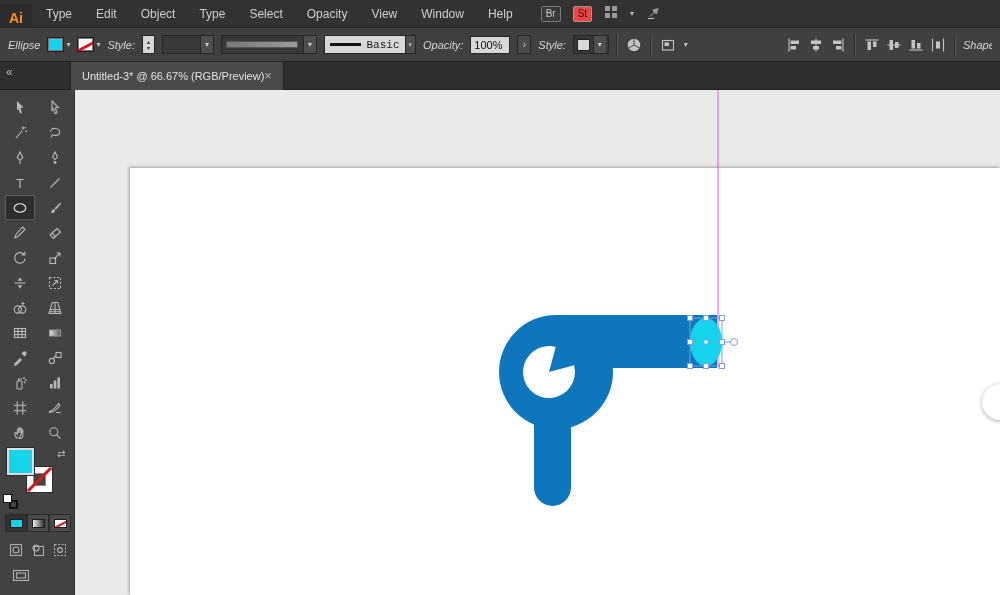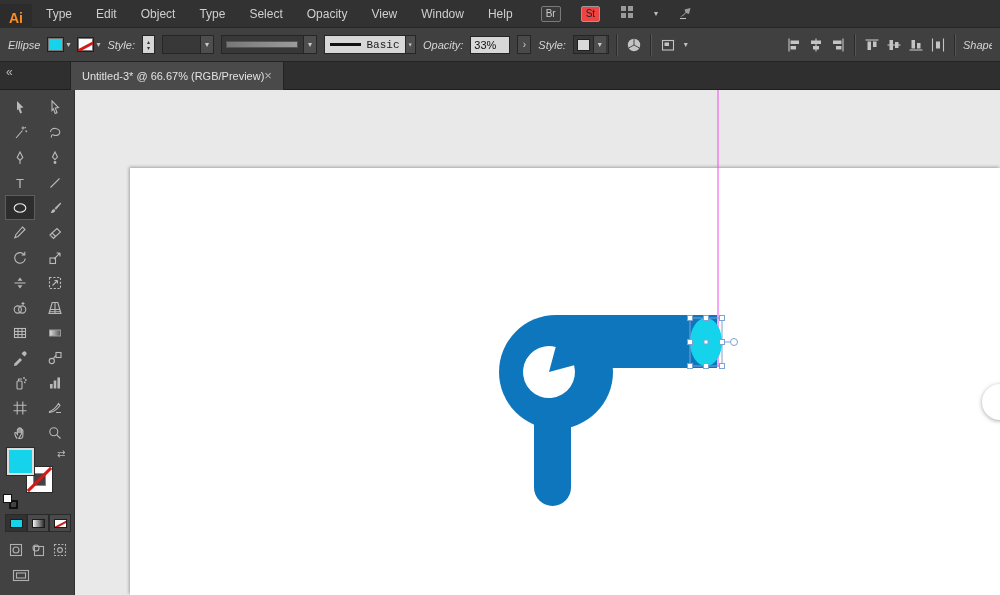--- a/index.html
+++ b/index.html
@@ -4,21 +4,21 @@
 <style>
   *{margin:0;padding:0;box-sizing:border-box;}
   html,body{width:1000px;height:595px;overflow:hidden;}
   body{position:relative;font-family:"Liberation Sans","DejaVu Sans",sans-serif;background:#3f3f3f;}
 
   
   #menubar{position:absolute;left:0;top:0;width:1000px;height:28px;background:#323232;border-bottom:1px solid #262626;display:flex;align-items:center;}
   .logo{width:32px;height:28px;display:flex;align-items:center;justify-content:center;color:#ff8d1e;font-weight:bold;font-size:14px;background:#2c2c2c;margin-top:8px;}
   .menu-items{display:flex;gap:24px;margin-left:14px;}
   .menu-items span{font-size:12px;color:#cfcfcf;cursor:default;}
-  .mb-right{display:flex;align-items:center;gap:20px;margin-left:28px;}
+  .mb-right{display:flex;align-items:center;gap:12px;margin-left:28px;}
   .badge{font-size:10px;padding:1px 4px;border-radius:2px;line-height:12px;}
   .badge.dark{color:#ccc;border:1px solid #7a7a7a;background:#3a3a3a;}
   .badge.light{color:#222;background:#ef4444;border:1px solid #999;}
   .chev{font-size:8px;color:#c0c0c0;}
   .mb-icon svg .s{stroke:#c0c0c0;fill:none;stroke-width:1.1px;}
   .mb-icon svg .f{fill:#9a9a9a;}
 
   
   #controlbar{position:absolute;left:0;top:28px;width:1000px;height:34px;background:#404040;border-bottom:1px solid #242424;display:flex;align-items:center;padding:0 8px;gap:7px;}
   .cb-label{font-size:11px;color:#d6d6d6;white-space:nowrap;font-style:italic;}
@@ -158,21 +158,21 @@
       <span class="dd">▾</span>
     </span>
 
     <span class="combo light" style="width:92px;">
       <span class="brush-line"></span>
       <span class="brush-name">Basic</span>
       <span class="dd">▾</span>
     </span>
 
     <span class="cb-label">Opacity:</span>
-    <span class="opacity-box">33%</span>
+    <span class="opacity-box">100%</span>
     <span class="sq-btn">›</span>
 
     <span class="cb-label">Style:</span>
     <span class="combo" style="width:36px;">
       <span class="style-swatch"></span>
       <span class="dd">▾</span>
     </span>
 
     <span class="vsep"></span>
     <span class="cb-icon">

